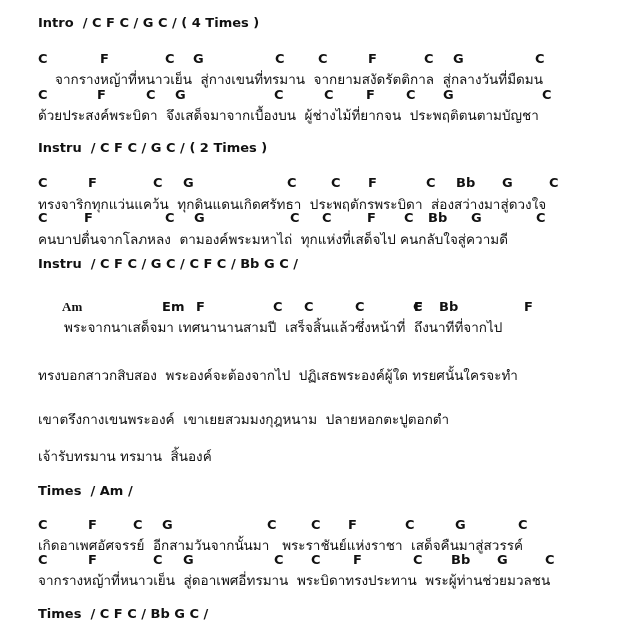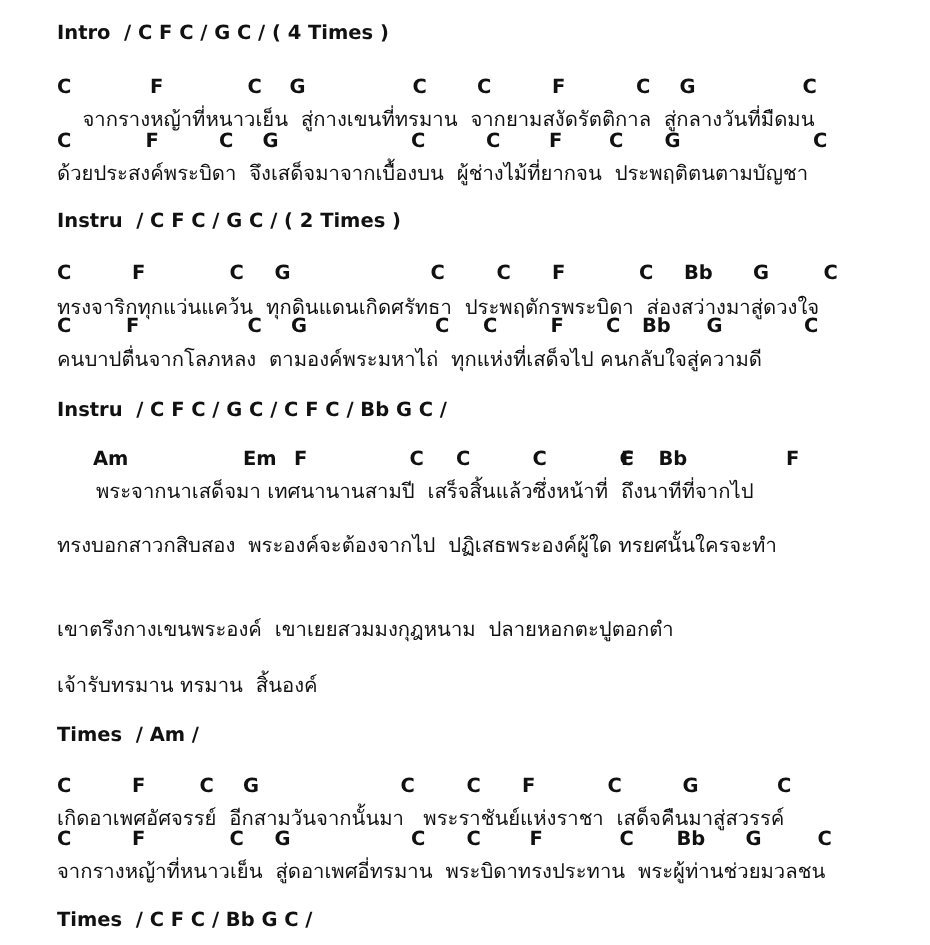--- a/index.html
+++ b/index.html
@@ -67,37 +67,37 @@
     <span class="chord" style="left: 290px;">C</span>
     <span class="chord" style="left: 322px;">C</span>
     <span class="chord" style="left: 367px;">F</span>
     <span class="chord" style="left: 404px;">C</span>
     <span class="chord" style="left: 428px;">Bb</span>
     <span class="chord" style="left: 471px;">G</span>
     <span class="chord" style="left: 536px;">C</span>
   </div>
 <div class="line lyric" style="left:38px;top:228px">คนบาปตื่นจากโลภหลง  ตามองค์พระมหาไถ่  ทุกแห่งที่เสด็จไป คนกลับใจสู่ความดี</div>
 
-<div class="line section" style="top:266px">Instru  / C F C / G C / C F C / Bb G C /</div>
+<div class="line section" style="top:256px">Instru  / C F C / G C / C F C / Bb G C /</div>
 
 <div class="chord-row" style="top:299px">
-    <span class="chord" style="left: 62px;">Am</span>
+    <span class="chord" style="left: 62px; font-family: Liberation Serif, serif;">Am</span>
     <span class="chord" style="left: 162px;">Em</span>
     <span class="chord" style="left: 196px;">F</span>
     <span class="chord" style="left: 273px;">C</span>
     <span class="chord" style="left: 304px;">C</span>
     <span class="chord" style="left: 355px;">C</span>
     <span class="chord" style="left: 414px;">F</span>
     <span class="chord" style="left: 413px;">C</span>
     <span class="chord" style="left: 439px;">Bb</span>
     <span class="chord" style="left: 524px;">F</span>
   </div>
 <div class="line lyric" style="left:64px;top:316px">พระจากนาเสด็จมา เทศนานานสามปี  เสร็จสิ้นแล้วซึ่งหน้าที่  ถึงนาทีที่จากไป</div>
 
-<div class="line lyric" style="left:38px;top:352px">ทรงบอกสาวกสิบสอง  พระองค์จะต้องจากไป  ปฏิเสธพระองค์ผู้ใด ทรยศนั้นใครจะทำ</div>
+<div class="line lyric" style="left:38px;top:364px">ทรงบอกสาวกสิบสอง  พระองค์จะต้องจากไป  ปฏิเสธพระองค์ผู้ใด ทรยศนั้นใครจะทำ</div>
 <div class="line lyric" style="left:38px;top:408px">เขาตรึงกางเขนพระองค์  เขาเยยสวมมงกุฎหนาม  ปลายหอกตะปูตอกตำ</div>
 <div class="line lyric" style="left:38px;top:445px">เจ้ารับทรมาน ทรมาน  สิ้นองค์</div>
 
 <div class="line section" style="top:483px">Times  / Am /</div>
 
 <div class="chord-row" style="top:517px">
     <span class="chord" style="left: 38px;">C</span>
     <span class="chord" style="left: 88px;">F</span>
     <span class="chord" style="left: 133px;">C</span>
     <span class="chord" style="left: 162px;">G</span>

